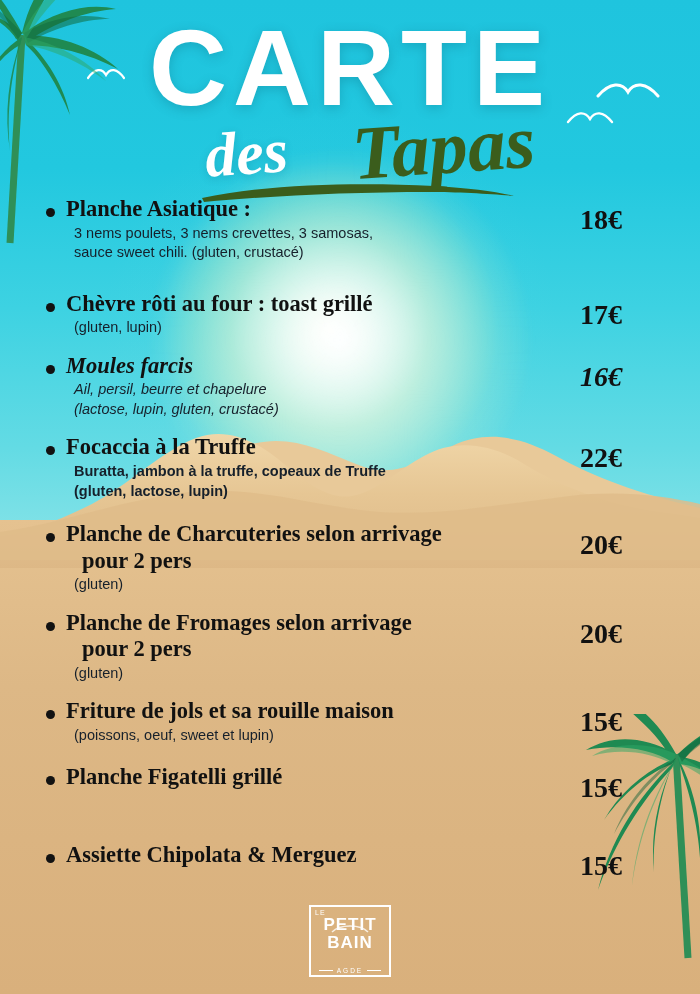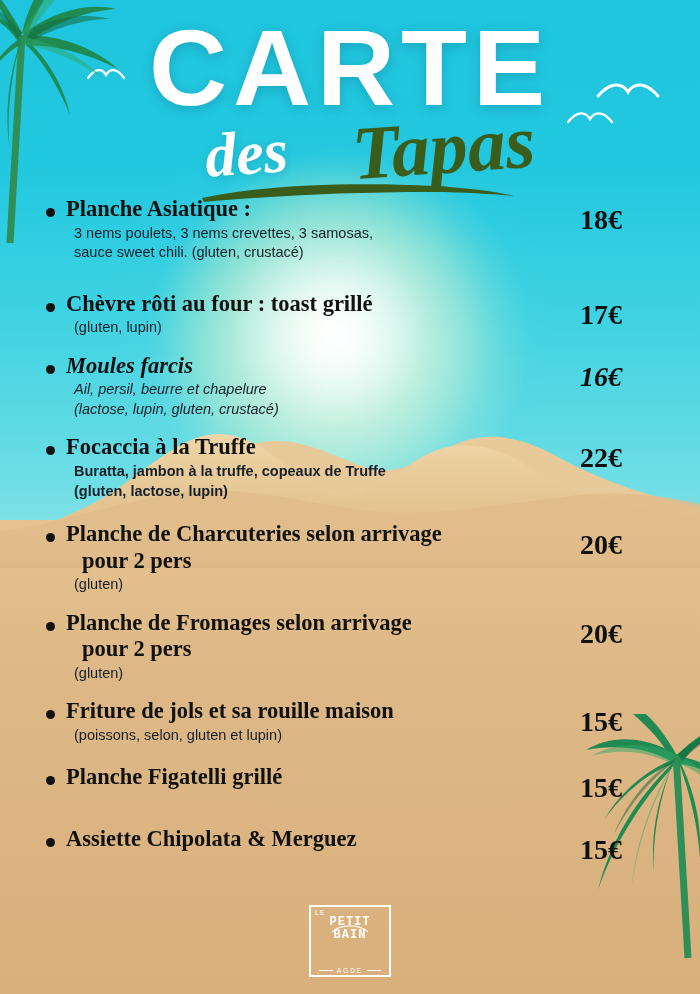--- a/index.html
+++ b/index.html
@@ -127,23 +127,23 @@
     position:relative;
     width:88px; height:78px;
   }
   .logo-le {
     position:absolute; left:9px; top:7px;
     font-family:"Liberation Sans", sans-serif;
     font-size:7px; letter-spacing:1px; color:#fff;
   }
   .logo-main {
     position:absolute; left:0; top:14px; width:88px;
-    font-family:Liberation Mono, monospace;
-    font-weight:bold;
-    font-size:12px;
+    font-family:Liberation Sans, sans-serif;
+    font-weight:bold;
+    font-size:17px;
     letter-spacing:1px;
     line-height:1.05;
     color:#fff;
   }
   .logo-sub {
     position:absolute; left:0; bottom:6px; width:88px;
     font-family:"Liberation Sans", sans-serif;
     font-size:6.5px; letter-spacing:2px; color:#fff;
   }
   .logo-sub-wrap { display:flex; align-items:center; justify-content:center; gap:4px; }
@@ -310,31 +310,31 @@
       <span>Planche de Fromages selon arrivage</span>
       <span class="line2">pour 2 pers</span>
     </div>
     <div class="idesc">(gluten)</div>
     <div class="price">20€</div>
   </div>
 
   <div class="item gap-md" style="margin-top:4px;">
     <span class="bullet"></span>
     <div class="iname">Friture de jols et sa rouille maison</div>
-    <div class="idesc">(poissons, selon, gluten et lupin)</div>
+    <div class="idesc">(poissons, oeuf, sweet et lupin)</div>
     <div class="price">15€</div>
   </div>
 
   <div class="item" style="margin-top:18px;">
     <span class="bullet"></span>
     <div class="iname">Planche Figatelli grillé</div>
     <div class="price">15€</div>
   </div>
 
-  <div class="item" style="margin-top:36px;">
+  <div class="item" style="margin-top:52px;">
     <span class="bullet"></span>
     <div class="iname">Assiette Chipolata &amp; Merguez</div>
     <div class="price">15€</div>
   </div>
 </div>
 
 <div id="logo">
   <div class="logo-frame">
     <svg width="88" height="78" viewBox="0 0 88 78" style="position:absolute;left:0;top:0;">
       <path d="M4 4 L84 4 L84 74 L4 74 Z" fill="none" stroke="#ffffff" stroke-width="2"></path>

